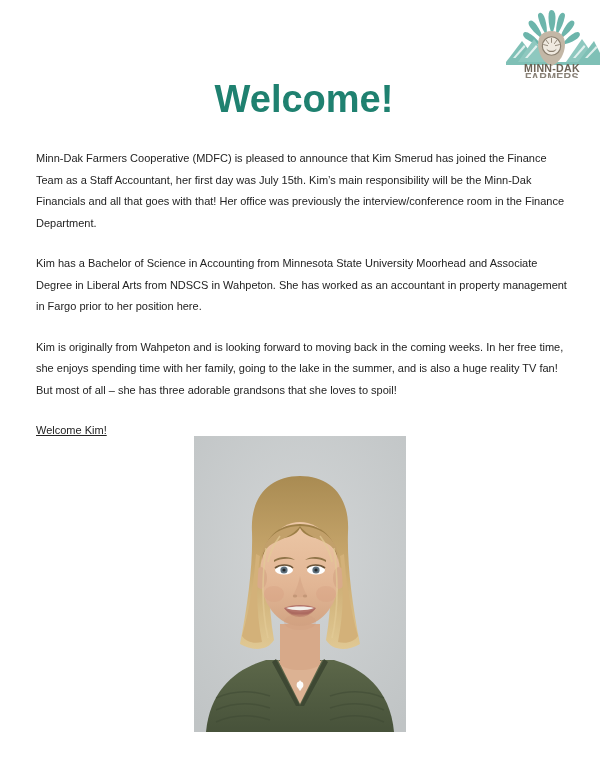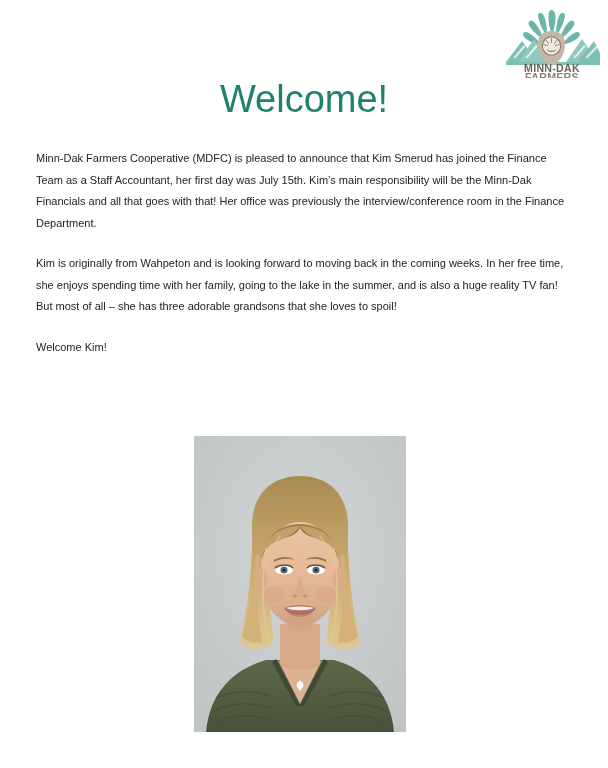--- a/index.html
+++ b/index.html
@@ -28,40 +28,40 @@
 
   
   .title {
     position: absolute;
     top: 76px;
     left: 0;
     width: 608px;
     text-align: center;
     font-size: 38px;
     line-height: 46px;
-    font-weight: normal;
+    font-weight: bold;
     color: #1f8170;
     letter-spacing: 0px;
     margin: 0;
   }
 
   
   .body-copy {
     position: absolute;
     top: 148px;
     left: 36px;
     width: 540px;
   }
   .body-copy p {
     margin: 0 0 19px 0;
     font-size: 11px;
     line-height: 21.5px;
     color: #222222;
   }
-  .body-copy p:last-child { margin-bottom: 8px; }
+  .body-copy p:last-child { margin-bottom: 8px; text-decoration: underline; }
 
   
   .photo-wrap {
     position: absolute;
     left: 194px;
     top: 436px;
     width: 212px;
     height: 296px;
     overflow: hidden;
     background: #c8cbcc;
@@ -115,20 +115,21 @@
       <text x="48" y="64.2" text-anchor="middle" font-family="Liberation Sans, sans-serif" font-size="10.6" font-weight="bold" fill="#6d6255" letter-spacing="0.3">MINN-DAK</text>
       <text x="48" y="73" text-anchor="middle" font-family="Liberation Sans, sans-serif" font-size="10.6" font-weight="bold" fill="#8a8278" letter-spacing="0.3">FARMERS</text>
     </g>
   </svg>
 </div>
 
 <h1 class="title">Welcome!</h1>
 
 <div class="body-copy">
   <p>Minn-Dak Farmers Cooperative (MDFC) is pleased to announce that Kim Smerud has joined the Finance Team as a Staff Accountant, her first day was July 15th. Kim’s main responsibility will be the Minn-Dak Financials and all that goes with that! Her office was previously the interview/conference room in the Finance Department.</p>
+  <p>Kim has a Bachelor of Science in Accounting from Minnesota State University Moorhead and Associate Degree in Liberal Arts from NDSCS in Wahpeton. She has worked as an accountant in property management in Fargo prior to her position here.</p>
   <p>Kim is originally from Wahpeton and is looking forward to moving back in the coming weeks. In her free time, she enjoys spending time with her family, going to the lake in the summer, and is also a huge reality TV fan! But most of all – she has three adorable grandsons that she loves to spoil!</p>
   <p>Welcome Kim!</p>
 </div>
 
 <div class="photo-wrap">
   <svg class="photo-svg" viewBox="0 0 212 296" xmlns="http://www.w3.org/2000/svg" aria-hidden="true">
     <defs>
       <radialGradient id="bgGrad" cx="50%" cy="40%" r="75%">
         <stop offset="0%" stop-color="#d2d5d6"></stop>
         <stop offset="100%" stop-color="#c0c4c5"></stop>

